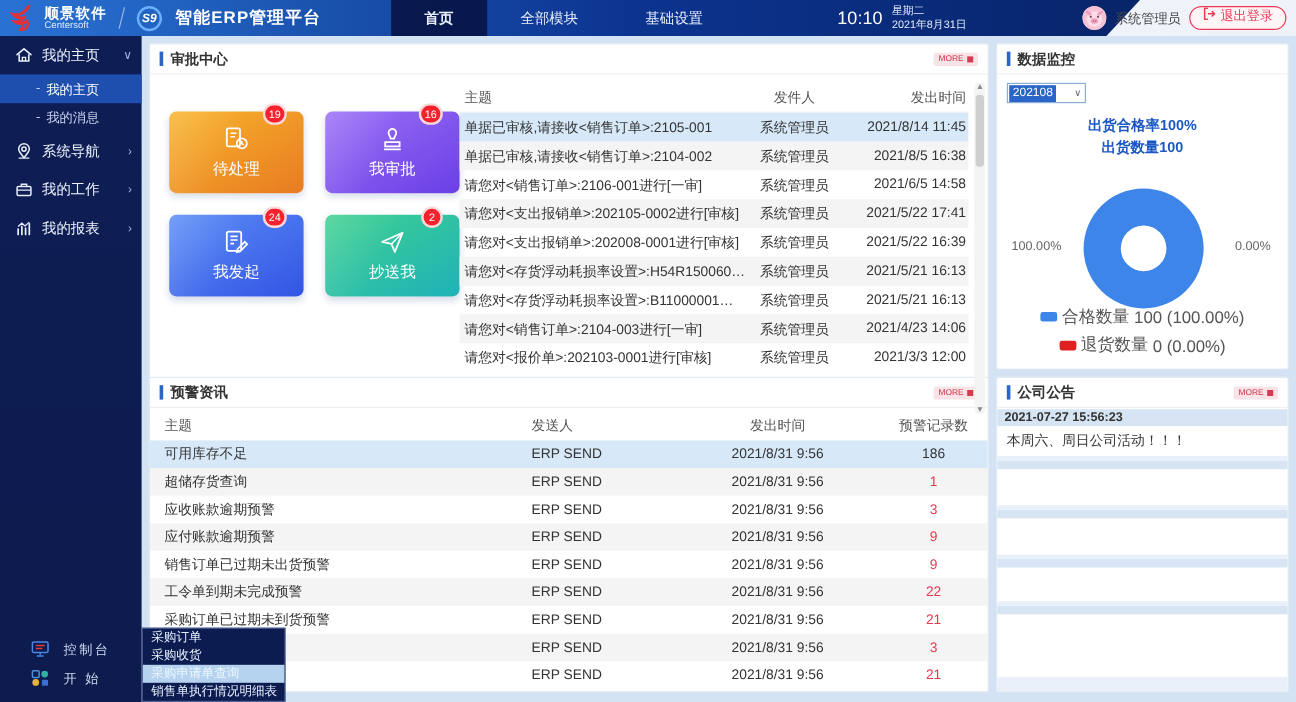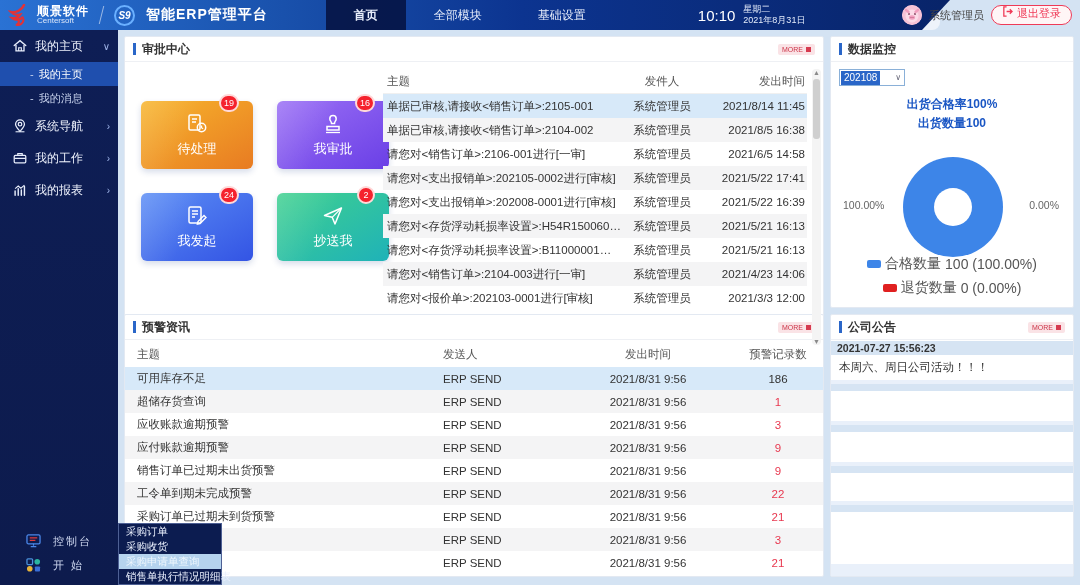--- a/index.html
+++ b/index.html
@@ -1,20 +1,20 @@
 <!DOCTYPE html>
 <html><head>
 <meta charset="utf-8">
 <style>
   * { margin:0; padding:0; box-sizing:border-box; }
   html,body { width:1080px; height:585px; font-family:"Liberation Sans","DejaVu Sans",sans-serif; background:#fff; }
   #app { position:relative; width:1080px; height:585px; overflow:hidden; background:#d4e3f3; }
 
   
-  .topbar { position:absolute; left:0; top:0; width:940px; height:30px; background:linear-gradient(90deg,#f2f6fb,#eef3fa); z-index:30;border-radius:8px; }
+  .topbar { position:absolute; left:0; top:0; width:1080px; height:30px; background:linear-gradient(90deg,#f2f6fb,#eef3fa); z-index:30; }
   .topbar-dark { position:absolute; left:0; top:0; height:30px; width:950px;
     background:linear-gradient(90deg,#2a72d4 0%,#1a53ae 28%,#0c3490 55%,#082469 100%);
     clip-path:polygon(0 0,950px 0,922px 30px,0 30px); }
   .tb-content { position:absolute; left:0; top:0; width:1080px; height:30px; display:flex; align-items:center; }
   .brand { display:flex; align-items:center; gap:5px; padding-left:8px; }
   .bird { width:24px; height:22px; flex:0 0 auto; }
   .brand-txt { line-height:1; }
   .brand-cn { color:#fff; font-size:12px; font-weight:bold; letter-spacing:1px; }
   .brand-en { color:#dbe7fa; font-size:8px; }
   .vdiv { width:1px; height:18px; background:rgba(255,255,255,.55); transform:skewX(-14deg); margin:0 7px; }
@@ -51,21 +51,21 @@
   .p-title::before { content:""; width:3px; height:12px; background:#2a66c8; display:inline-block; }
   .more-pill { margin-left:auto; background:#fae3e6; color:#cc3347; font-size:7px; border-radius:2px; padding:2px 4px; display:flex; align-items:center; gap:3px; cursor:pointer; }
   .more-sq { width:5px; height:5px; background:#d63a4f; display:inline-block; }
 
   #panel-approval { left:124px; top:36px; width:700px; height:318px; }
   #panel-monitor  { left:830px; top:36px; width:244px; height:272px; }
   #panel-alert    { left:124px; top:314px; width:700px; height:263px; }
   #panel-notice   { left:830px; top:314px; width:244px; height:263px; }
 
   
-  .tiles { position:absolute; left:16px; top:64px; width:244px; display:grid; grid-template-columns:112px 112px; grid-auto-rows:68px; gap:24px; }
+  .tiles { position:absolute; left:16px; top:56px; width:244px; display:grid; grid-template-columns:112px 112px; grid-auto-rows:68px; gap:18px; }
   .tile { position:relative; border-radius:6px; color:#fff; display:flex; flex-direction:column; align-items:center; justify-content:center; gap:4px; cursor:pointer; overflow:visible; box-shadow:0 3px 6px rgba(30,60,140,.18); }
   .tile .t-sheen { position:absolute; inset:0; border-radius:6px; background:linear-gradient(115deg,rgba(255,255,255,.16) 0%,rgba(255,255,255,0) 45%); }
   .tile-label { font-size:13px; position:relative; }
   .tile-icon { width:24px; height:24px; position:relative; }
   .badge { position:absolute; top:-7px; right:14px; min-width:18px; height:18px; border-radius:9px; background:#f5222d; border:2px solid #ffd9d9; color:#fff; font-size:9px; display:flex; align-items:center; justify-content:center; padding:0 3px; }
   .tile-pending  { background:linear-gradient(150deg,#f7b42c,#e87b22); }
   .tile-approve  { background:linear-gradient(150deg,#9a6ff5,#6a3fe6); }
   .tile-initiate { background:linear-gradient(150deg,#5b8df5,#3354e4); }
   .tile-cc       { background:linear-gradient(150deg,#3fd08f,#1fb2b8); }
 
@@ -110,21 +110,21 @@
   .al-count.red { color:#e8384f; }
 
   
   .n-list { position:absolute; left:0; top:26px; right:0; bottom:0; background:#e9f0fa; overflow:hidden; }
   .n-strip { background:#d6e4f3; padding:1px 6px; font-size:10.5px; font-weight:bold; color:#333; }
   .n-strip.empty { height:7px; padding:0; }
   .n-body { background:#fff; padding:5px 8px; font-size:11.5px; color:#333; margin-bottom:4px; }
   .n-body.h30 { height:30px; } .n-body.h28 { height:28px; } .n-body.h52 { height:52px; margin-bottom:0; }
 
   
-  .start-menu { position:absolute; left:118px; bottom:0; width:104px; background:#0c1c50; border:1px solid rgba(160,180,230,.45); z-index:40;margin-top:36px; }
+  .start-menu { position:absolute; left:118px; bottom:0; width:120px; background:#0c1c50; border:1px solid rgba(160,180,230,.45); z-index:40;margin-top:36px; }
   .menu-item { height:15px; line-height:15px; padding:0 7px; font-size:10.5px; color:#e8eefc; white-space:nowrap; cursor:pointer; }
   .menu-item.active { background:#b5d3ee; color:#eef6fd; }
 
   svg { display:block; }
 </style>
 </head>
 <body>
 
 <div id="app">
 

